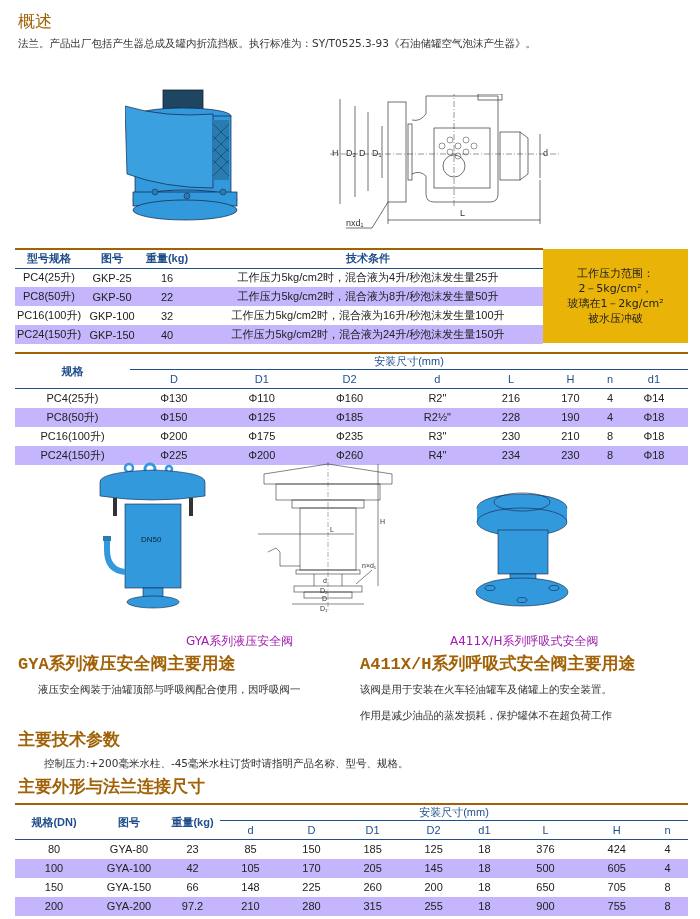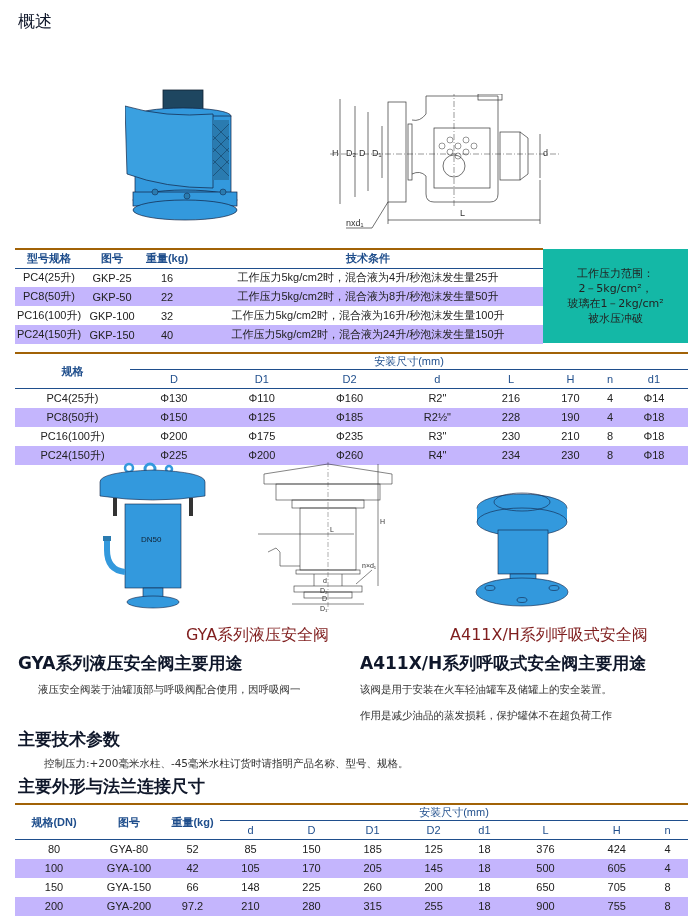--- a/index.html
+++ b/index.html
@@ -1,35 +1,36 @@
 <!DOCTYPE html>
 <html><head>
 <meta charset="utf-8">
 <style>
   * { box-sizing: border-box; margin: 0; padding: 0; }
   body { width: 700px; height: 919px; background: #ffffff; font-family: "DejaVu Sans", "Liberation Sans", sans-serif; color: #222; position: relative; overflow: hidden; }
   .abs { position: absolute; }
-  .h1 { font-size: 17px; font-weight: bold; color: #0f172a; }
+  .h1 { font-size: 17px; font-weight: bold; color: #a16207; font-family: Liberation Mono, monospace; }
   .para { font-size: 10.5px; line-height: 22px; color: #333; }
   table { border-collapse: collapse; font-family: "Liberation Sans", sans-serif; }
   td, th { text-align: center; font-size: 11px; padding: 0; height: 19px; color: #222; font-weight: normal; }
   th { color: #1f4e8c; font-weight: bold; }
   .thick-top { border-top: 2px solid #a16207; }
   .thick-bot { border-bottom: 2px solid #1f4e8c; }
   .line-bot { border-bottom: 1.5px solid #1f4e8c; }
   tr.grey td { background: #c4b5fd; }
   .sub th { color: #1f4e8c; font-weight: normal; }
-  .caption { font-size: 16px; color: #7f1d1d; }
-  .side-box { background: #14b8a6; font-size: 11px; line-height: 15px; text-align: center; color: #222; display: flex; align-items: center; justify-content: center; }
+  .caption { font-size: 12px; color: #a21caf; margin-top: 8px; }
+  .side-box { background: #eab308; font-size: 11px; line-height: 15px; text-align: center; color: #222; display: flex; align-items: center; justify-content: center; }
 </style>
 </head>
 <body>
 
 <div class="abs h1" style="left:18px;top:10px;font-weight:normal;font-size:17px;">概述</div>
 <div class="abs para" style="left:18px;top:32px;width:670px;">
+  <div>法兰。产品出厂包括产生器总成及罐内折流挡板。执行标准为：SY/T0525.3-93《石油储罐空气泡沫产生器》。</div>
 </div>
 
 <div class="abs" style="left:125px;top:88px;width:125px;height:140px;">
   <svg width="125" height="140" viewBox="0 0 125 140">
     <rect x="38" y="2" width="40" height="26" fill="#1e4660" stroke="#123" stroke-width="0.8"></rect>
     <ellipse cx="58" cy="28" rx="48" ry="8" fill="#3399dd" stroke="#124" stroke-width="0.7"></ellipse>
     <rect x="10" y="28" width="96" height="78" fill="#3399dd" stroke="#124" stroke-width="0.7"></rect>
     <path d="M0 18 Q40 30 88 26 L88 100 Q40 100 2 86 Z" fill="#3aa0e0" stroke="#124" stroke-width="0.7"></path>
     <rect x="88" y="32" width="16" height="60" fill="#2a7bb0"></rect>
     <g stroke="#0e3350" stroke-width="0.5">
@@ -315,21 +316,21 @@
       <th>D1</th>
       <th>D2</th>
       <th>d1</th>
       <th>L</th>
       <th>H</th>
       <th>n</th>
     </tr>
     <tr>
       <td>80</td>
           <td>GYA-80</td>
-          <td>52</td>
+          <td>23</td>
           <td>85</td>
           <td>150</td>
           <td>185</td>
           <td>125</td>
           <td>18</td>
           <td>376</td>
           <td>424</td>
           <td>4</td>
     </tr>
     <tr class="grey">

